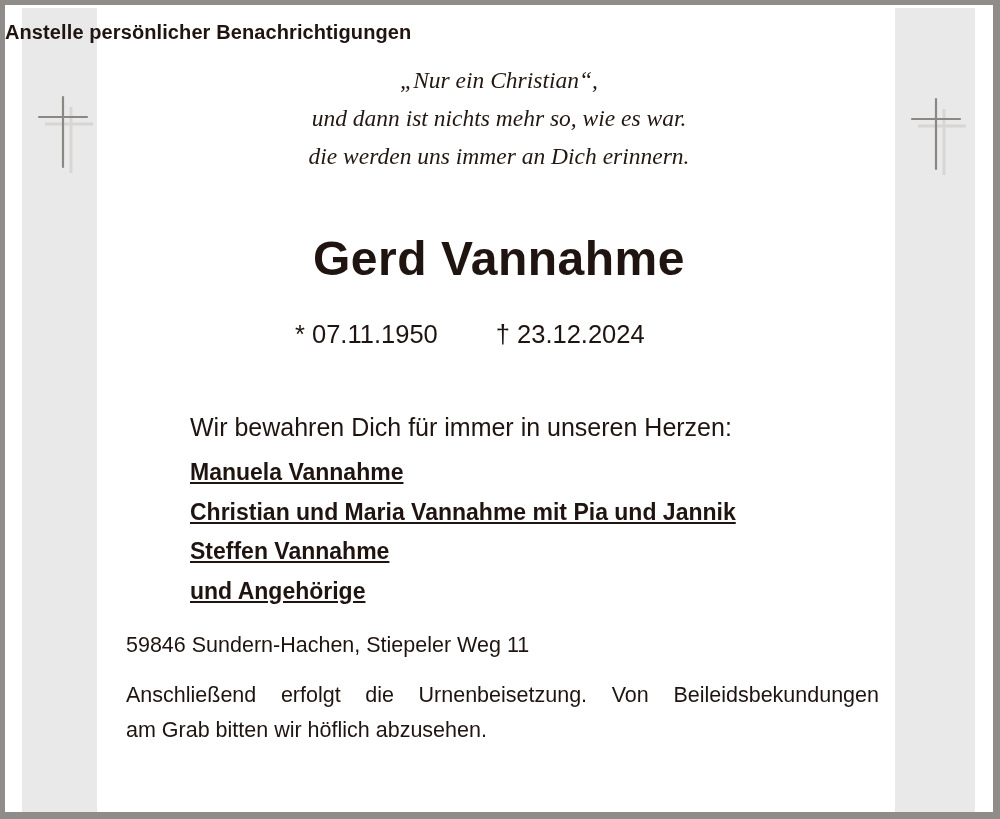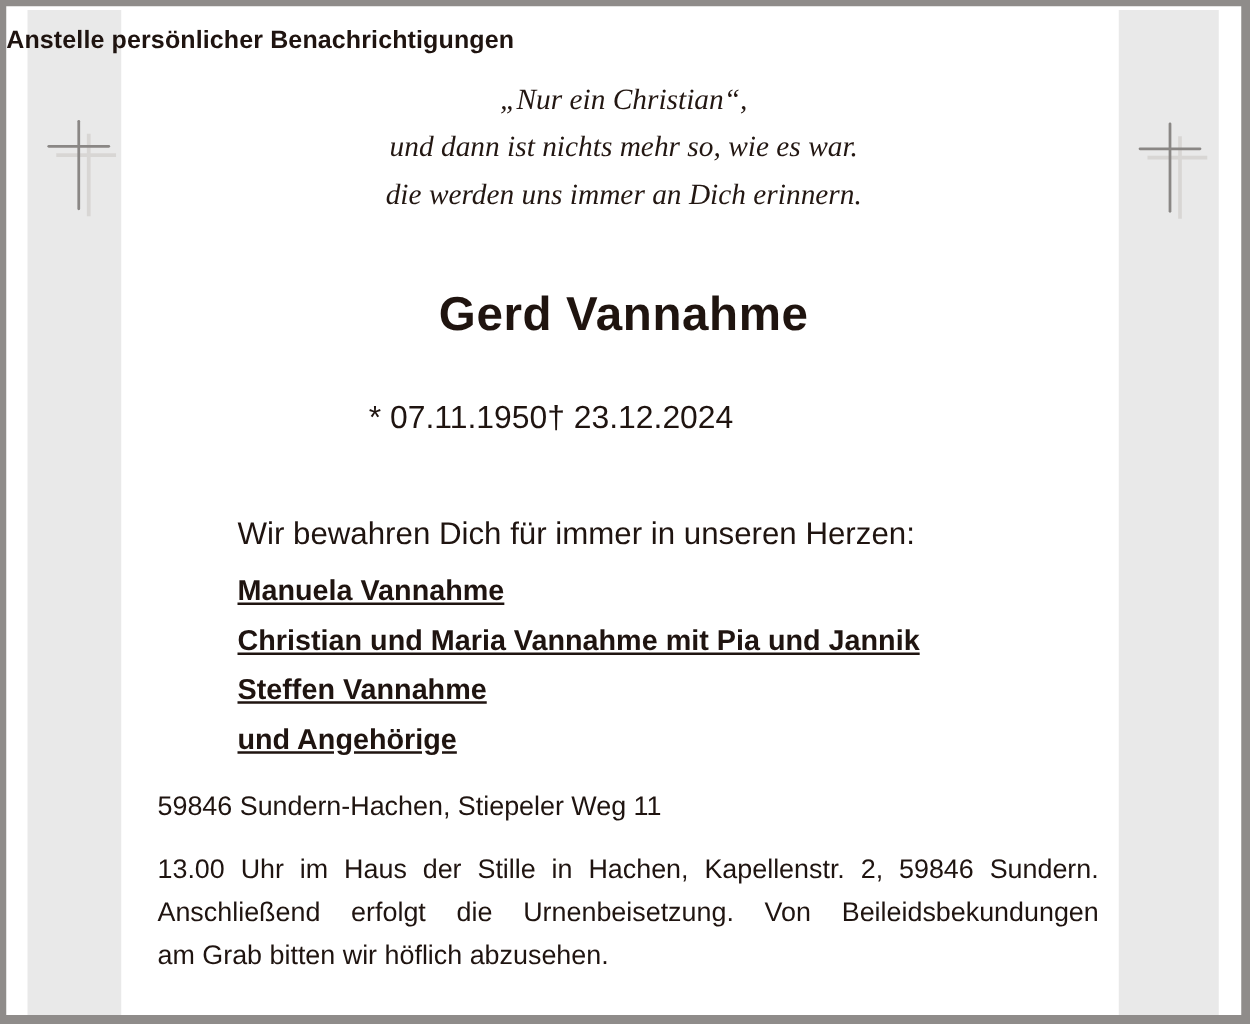--- a/index.html
+++ b/index.html
@@ -35,29 +35,29 @@
     }
     .poem {
       position: absolute; left: 0; width: 100%; top: 56px;
       text-align: center;
       font-family: "Liberation Serif", "DejaVu Serif", serif;
       font-style: italic; font-size: 23.5px; line-height: 38px;
       color: #231712;
     }
     .name {
       position: absolute; left: 0; width: 100%; top: 226px;
-      text-align: center; font-weight: bold; font-size: 38px;
+      text-align: center; font-weight: bold; font-size: 48px;
       letter-spacing: 0.5px;
       color: #1f140f;
     }
     .dates {
       position: absolute; left: 290px; top: 315px;
       font-size: 25.5px; white-space: nowrap;
     }
-    .dates .death { }
+    .dates .death { margin-left: 58px; }
     .closing {
       position: absolute; left: 185px; top: 408px;
       font-size: 25px; white-space: nowrap;
     }
     .mourners {
       position: absolute; left: 185px; top: 448px;
       list-style: none; margin: 0; padding: 0;
       font-weight: bold; font-size: 23px; text-decoration: underline;
     }
     .mourners li { height: 39.5px; line-height: 39.5px; white-space: nowrap; }
@@ -116,17 +116,16 @@
   <ul class="mourners">
     <li>Manuela Vannahme</li>
     <li>Christian und Maria Vannahme mit Pia und Jannik</li>
     <li>Steffen Vannahme</li>
     <li>und Angehörige</li>
   </ul>
 
   <div class="address">59846 Sundern-Hachen, Stiepeler Weg 11</div>
 
   <div class="service">
-    <span>13.00 Uhr im Haus der Stille in Hachen, Kapellenstr. 2, 59846 Sundern.</span>
     <span>Anschließend erfolgt die Urnenbeisetzung. Von Beileidsbekundungen</span>
     <span class="last">am Grab bitten wir höflich abzusehen.</span>
   </div>
 </div>
 
 </body></html>

